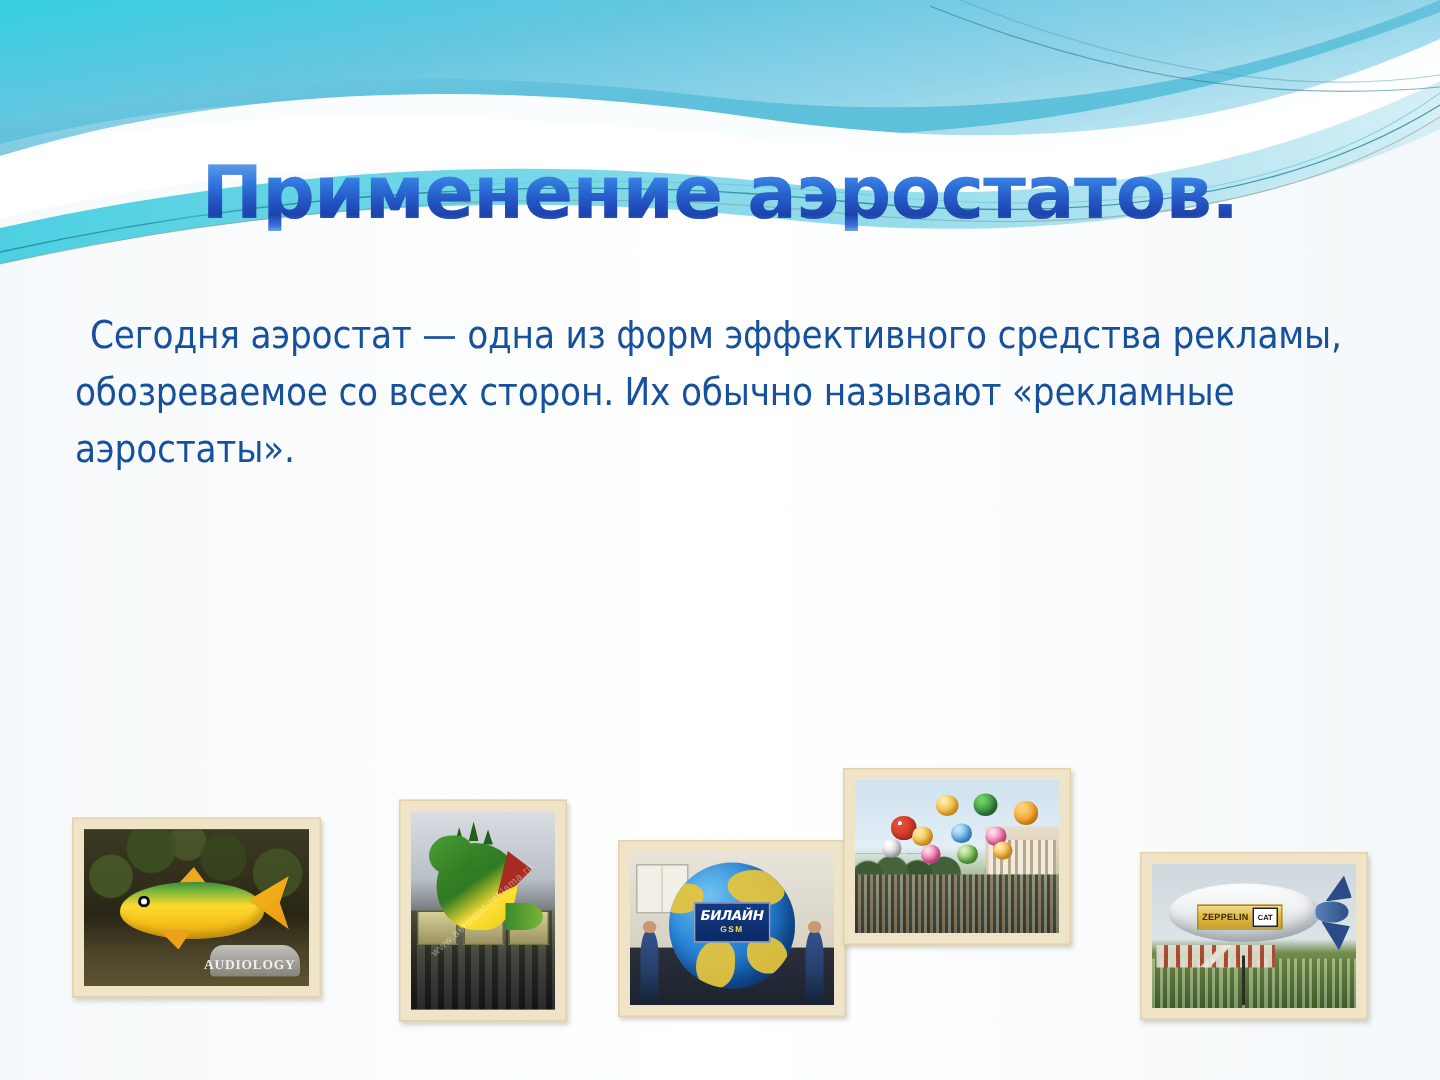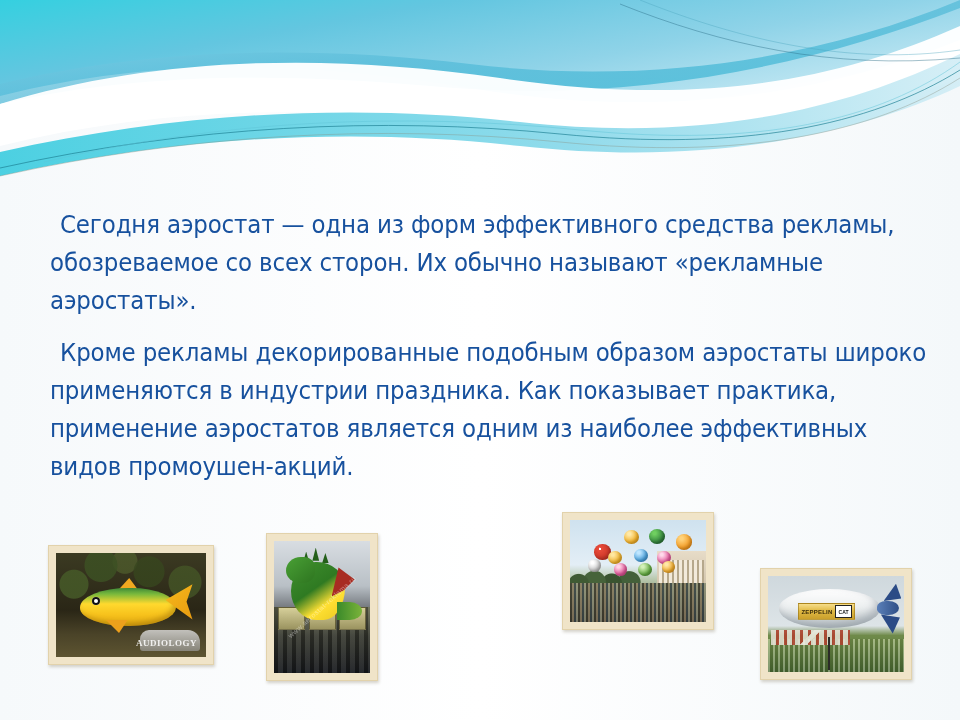--- a/index.html
+++ b/index.html
@@ -434,24 +434,26 @@
     <path d="M960,54 C840,112 700,142 520,122 C360,104 190,110 0,152 L0,176
              C190,134 360,128 520,146 C700,166 850,138 960,86 Z" fill="url(#gC)" opacity="0.85"></path>
 
     <path d="M0,168 C190,126 380,116 560,134 C740,152 870,126 960,70" fill="none" stroke="#1c7f92" stroke-width="0.9" opacity="0.75"></path>
     <path d="M0,176 C190,134 380,124 560,142 C740,160 872,134 960,78" fill="none" stroke="#8a8f7e" stroke-width="0.7" opacity="0.55"></path>
     <path d="M44,162 C220,120 400,112 580,130 C760,148 880,120 960,62" fill="none" stroke="#5fc4d8" stroke-width="0.8" opacity="0.6"></path>
     <path d="M620,4 C720,44 830,70 960,58" fill="none" stroke="#2a6d86" stroke-width="0.8" opacity="0.55"></path>
     <path d="M640,0 C740,40 850,66 960,50" fill="none" stroke="#4aa6bf" stroke-width="0.8" opacity="0.5"></path>
   </svg>
 
+  <div id="title-block">
+    <h1 id="slide-title">Применение аэростатов.</h1>
+  </div>
 
   <div id="body-text">
     <p class="para p1">Сегодня аэростат — одна из форм эффективного средства рекламы, обозреваемое со всех сторон. Их обычно называют «рекламные аэростаты».</p>
-    <p class="para p2">Кроме рекламы декорированные подобным образом аэростаты широко применяются в индустрии праздника. Как показывает практика, применение аэростатов является одним из наиболее эффективных видов промоушен-акций.</p>
   </div>
 
   <div class="photo" id="photo-fish">
     <div class="inner">
       <div class="fish-trees"></div>
       <div class="fish-car"></div>
       <div class="fish-fin-top"></div>
       <div class="fish-body"></div>
       <div class="fish-tail"></div>
       <div class="fish-fin-bot"></div>
@@ -470,20 +472,37 @@
       <div class="dragon-spike" style="left:40%; top:5%;  width:7%; height:10%;"></div>
       <div class="dragon-spike" style="left:50%; top:9%;  width:7%; height:8%;"></div>
       <div class="dragon-body"></div>
       <div class="dragon-head"></div>
       <div class="dragon-wing"></div>
       <div class="dragon-tail"></div>
       <div class="wm">www.aerostat-reklama.ru</div>
     </div>
   </div>
 
+  <div class="photo" id="photo-globe">
+    <div class="inner">
+      <div class="wall-art"></div>
+      <div class="person left"></div>
+      <div class="person right"></div>
+      <div class="globe-ball">
+        <div class="globe-land" style="left:-6%; top:16%; width:34%; height:24%; border-radius:50% 40% 60% 45%;"></div>
+        <div class="globe-land" style="left:46%; top:6%;  width:46%; height:28%; border-radius:45% 55% 40% 60%;"></div>
+        <div class="globe-land" style="left:22%; top:62%; width:30%; height:38%; border-radius:55% 35% 50% 45%;"></div>
+        <div class="globe-land" style="left:62%; top:58%; width:32%; height:30%; border-radius:40% 60% 45% 55%;"></div>
+        <div class="globe-label">
+          <div class="b1">БИЛАЙН</div>
+          <div class="b2">GSM</div>
+        </div>
+      </div>
+    </div>
+  </div>
 
   <div class="photo" id="photo-fest">
     <div class="inner">
       <div class="fest-building">
         <div class="fest-cols"></div>
       </div>
       <div class="fest-trees"></div>
       <div class="fest-crowd"></div>
 
       <div class="fb" style="left:18%; top:24%; width:12%; height:15%; background:radial-gradient(circle at 35% 30%,#fff 0 8%,#e84b3a 9%, #b8281c 100%);"></div>

